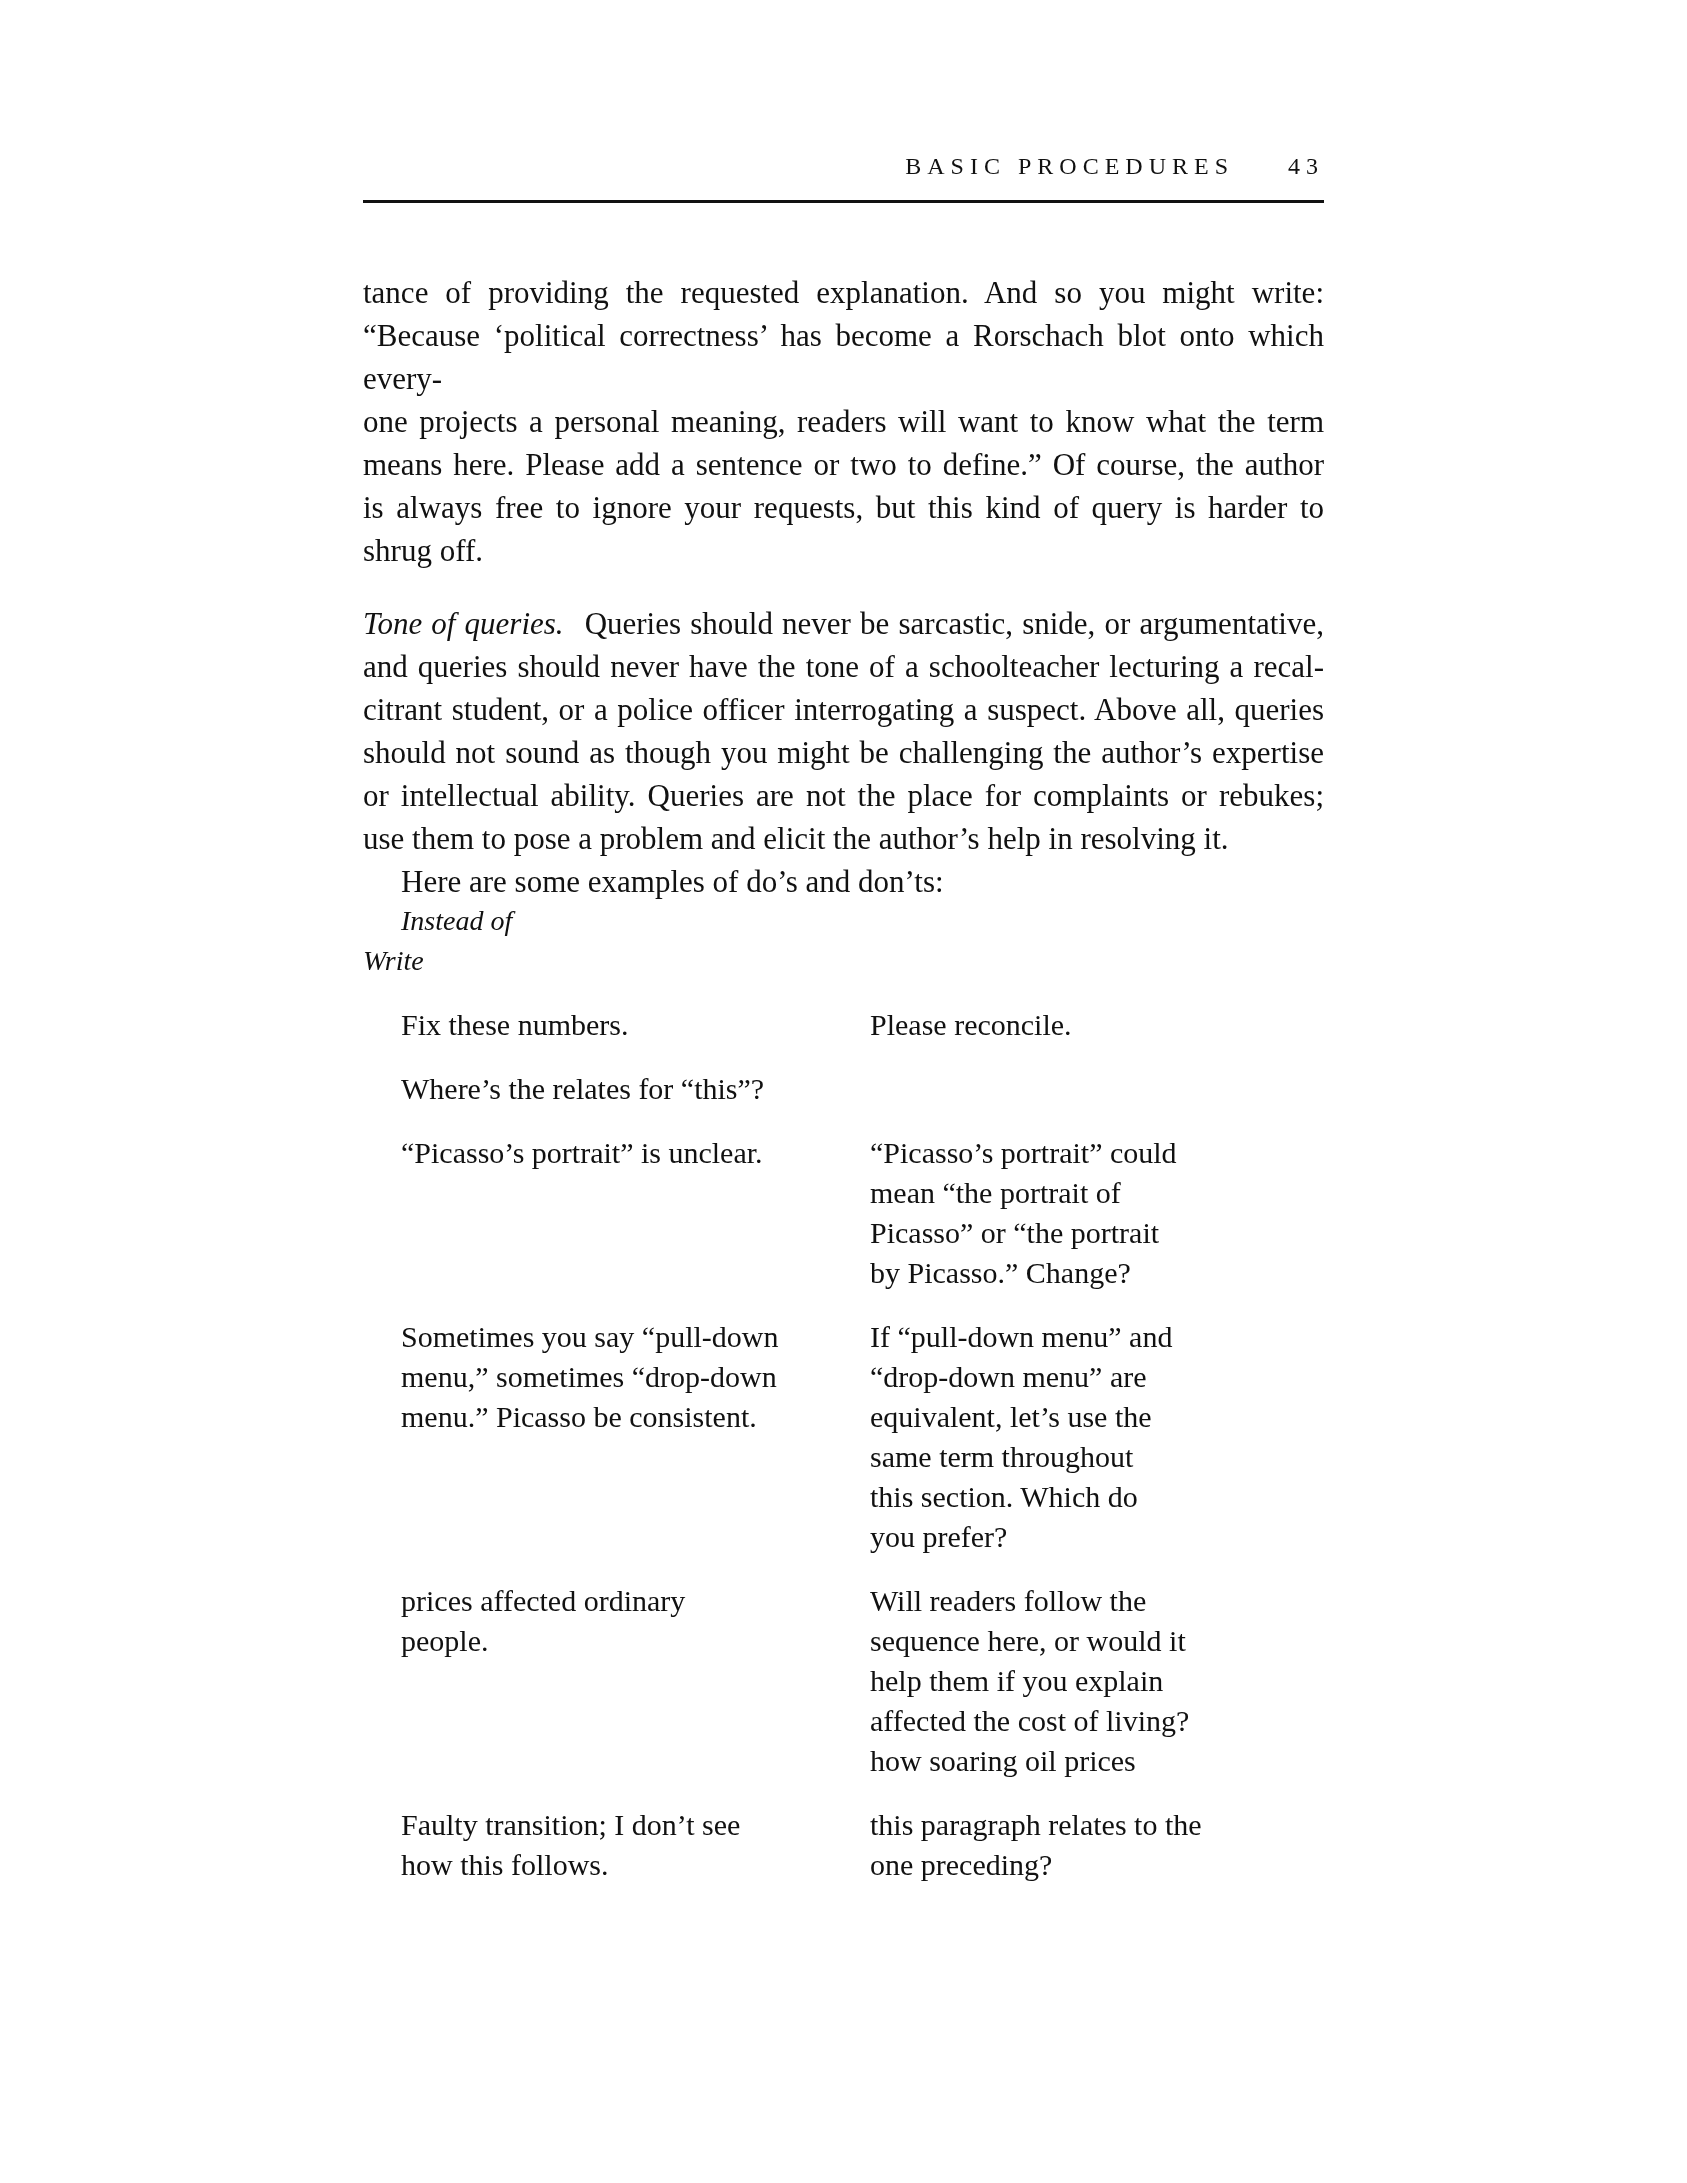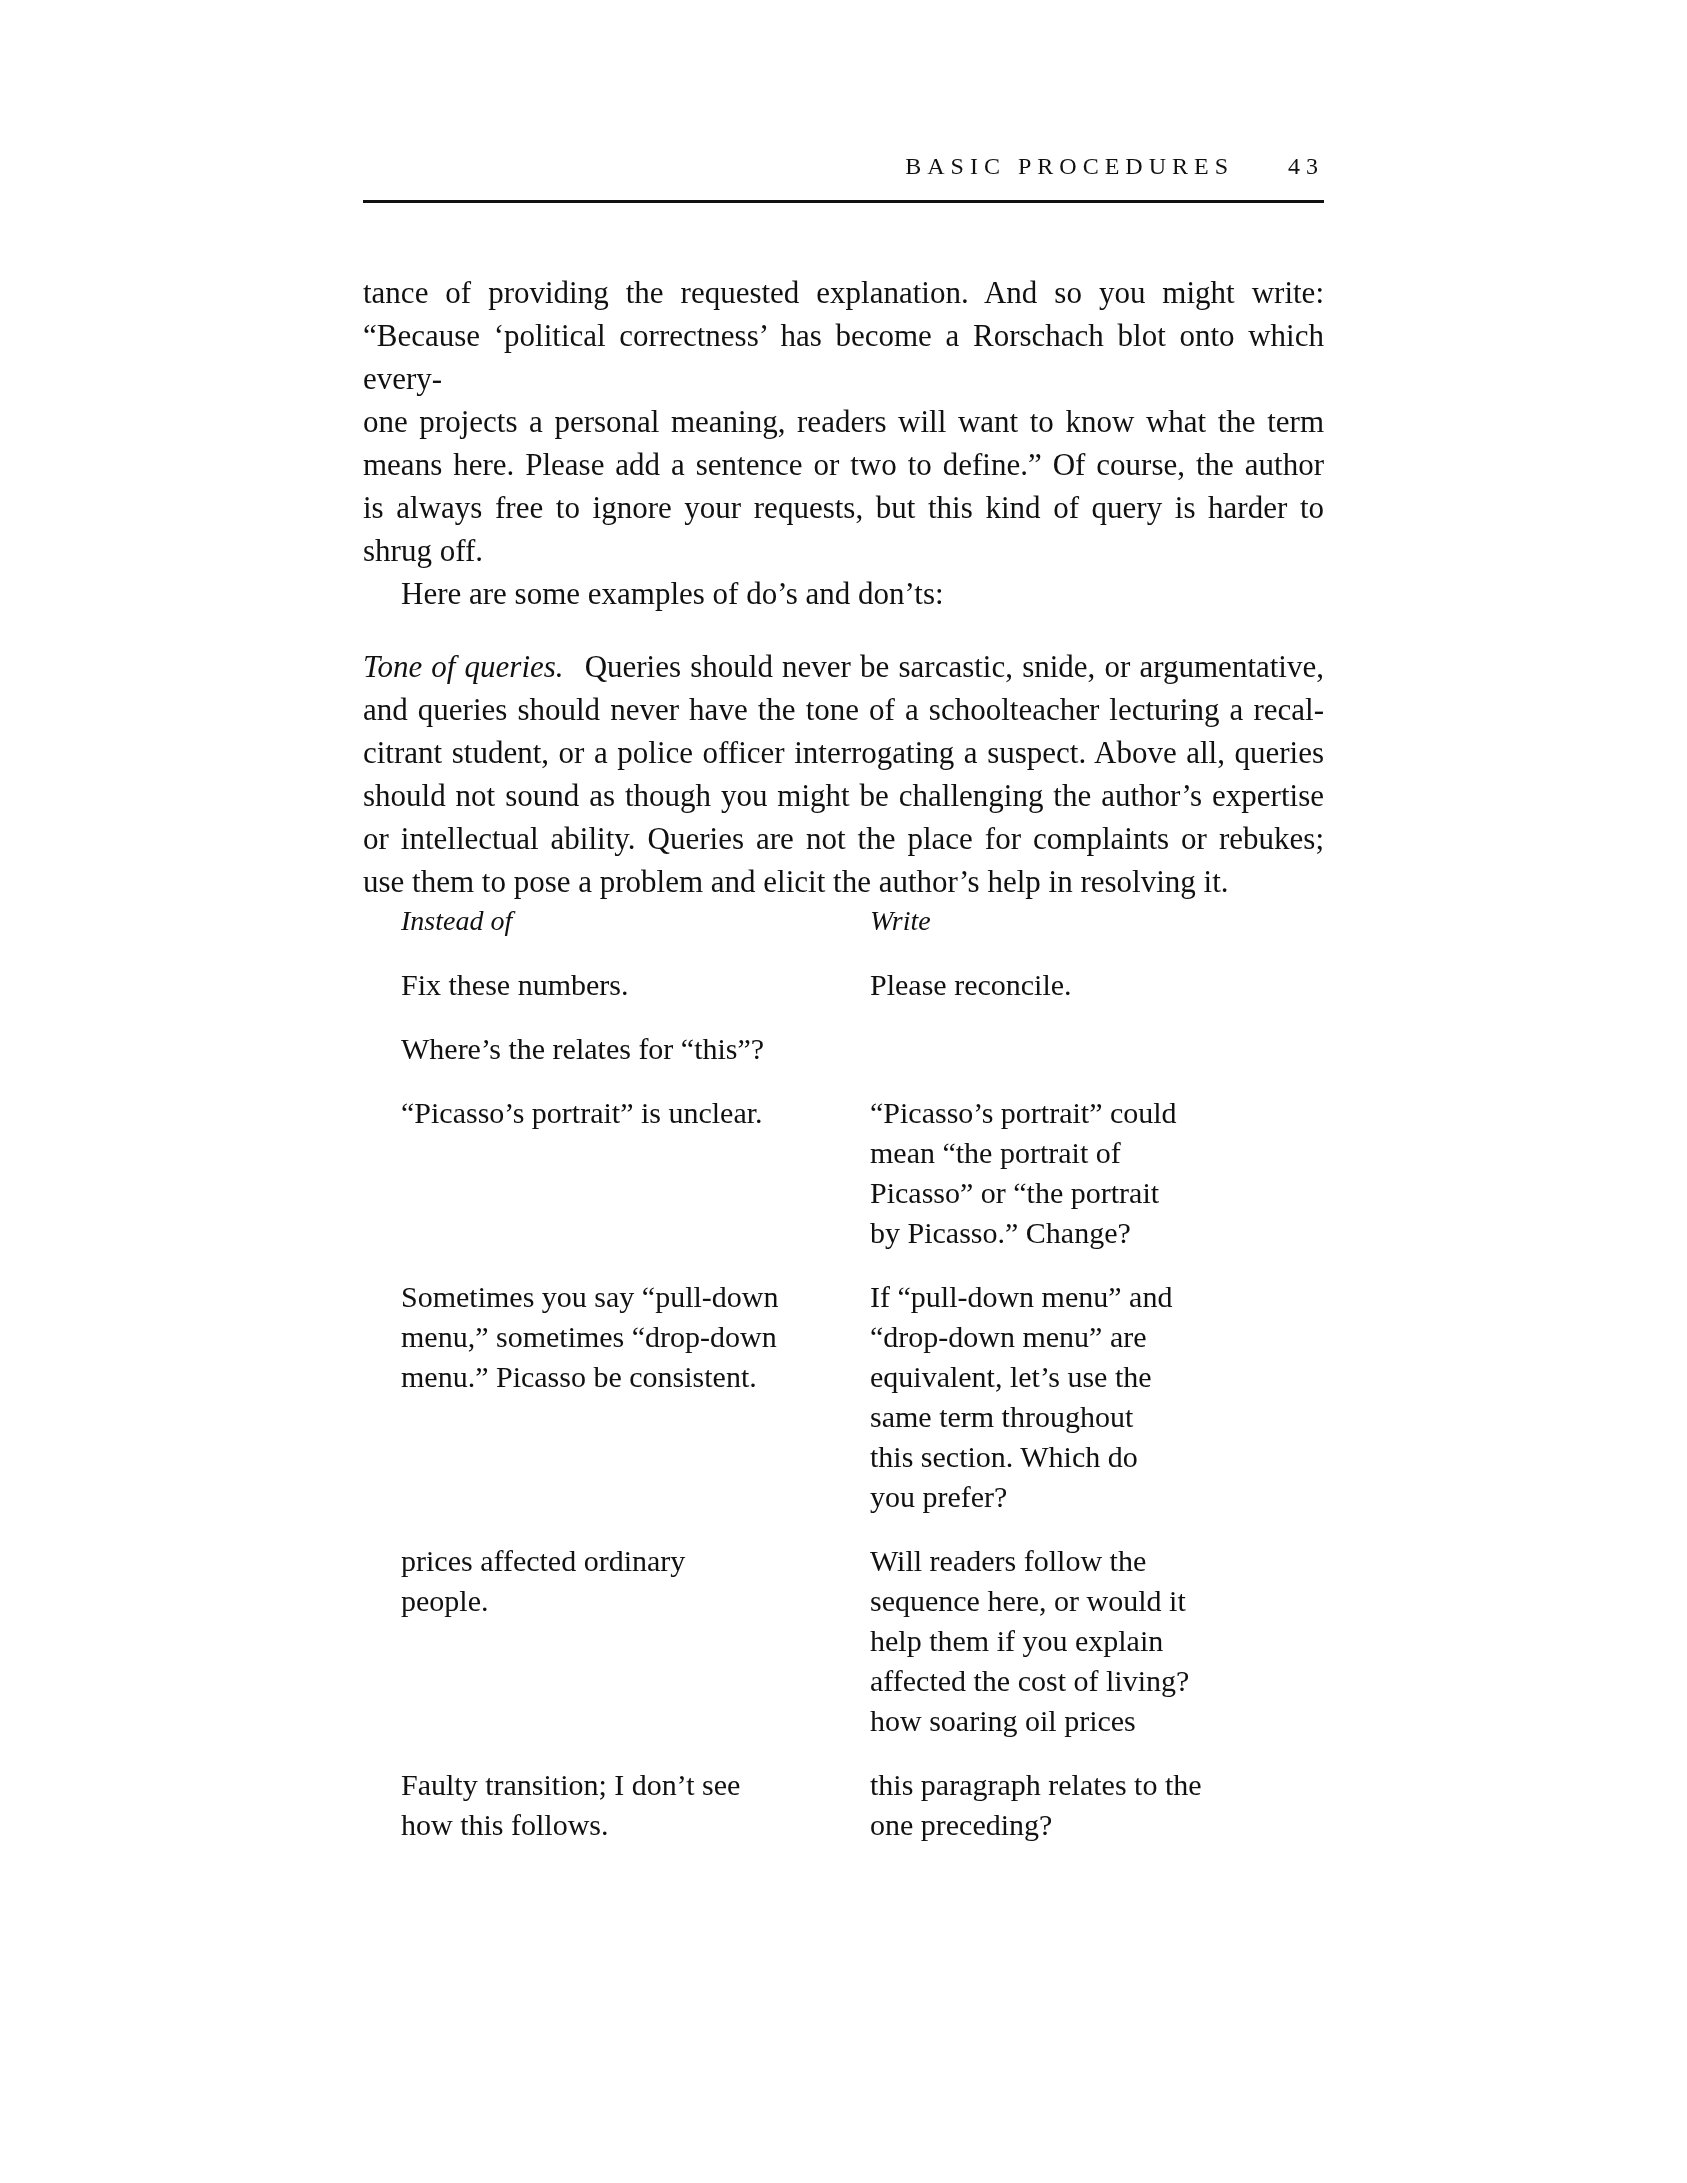--- a/index.html
+++ b/index.html
@@ -12,21 +12,21 @@
     .rule { position: absolute; top: 200px; left: 0; width: 961px; height: 2.6px; background: #111111; }
     .body { position: absolute; left: 0; top: 271px; width: 961px; font-size: 31px; line-height: 43px; }
     .para { margin: 0; text-align: justify; text-align-last: left; }
     .para + .para { margin-top: 0; }
     .para.spaced { margin-top: 30px; }
     .para.indent { text-indent: 38px; }
     .runin { font-style: italic; margin-right: 21px; }
     .line { display: block; text-align: justify; text-align-last: justify; }
     .line.last { text-align-last: left; }
     .examples { position: absolute; left: 0; top: 901px; width: 961px; font-size: 30px; line-height: 40px; }
-    .ex-head { display: flex; margin-bottom: 24px; font-style: italic; font-size: 28px; }
+    .ex-head { display: flex; margin-bottom: 24px; font-style: italic; font-size: 28px; flex-direction: column; }
     .ex-row { display: flex; margin-bottom: 13.2px; margin-top: 24px; }
     .col-left { width: 507px; padding-left: 38px; box-sizing: border-box; }
     .col-right { width: 453px; padding-left: 0; }
     .cell-line { display: block; white-space: nowrap; }
   </style>
 </head>
 <body>
 
 <div class="page">
   <div class="running-head">
@@ -36,29 +36,29 @@
 
   <div class="body">
     <p class="para" id="p1">
         <span class="line">tance of providing the requested explanation. And so you might write:</span>
         <span class="line">“Because ‘political correctness’ has become a Rorschach blot onto which every-</span>
         <span class="line">one projects a personal meaning, readers will want to know what the term</span>
         <span class="line">means here. Please add a sentence or two to define.” Of course, the author</span>
         <span class="line">is always free to ignore your requests, but this kind of query is harder to</span>
         <span class="line last">shrug off.</span>
       </p>
-    <p class="para indent">Here are some examples of do’s and don’ts:</p>
     <p class="para spaced" id="p2">
         <span class="line"><span class="runin">Tone of queries.</span>Queries should never be sarcastic, snide, or argumentative,</span>
         <span class="line">and queries should never have the tone of a schoolteacher lecturing a recal-</span>
         <span class="line">citrant student, or a police officer interrogating a suspect. Above all, queries</span>
         <span class="line">should not sound as though you might be challenging the author’s expertise</span>
         <span class="line">or intellectual ability. Queries are not the place for complaints or rebukes;</span>
         <span class="line last">use them to pose a problem and elicit the author’s help in resolving it.</span>
       </p>
+    <p class="para indent">Here are some examples of do’s and don’ts:</p>
   </div>
 
   <div class="examples">
     <div class="ex-head">
       <div class="col-left">Instead of</div>
       <div class="col-right">Write</div>
     </div>
     <div id="ex-rows">
         <div class="ex-row">
           <div class="col-left">

